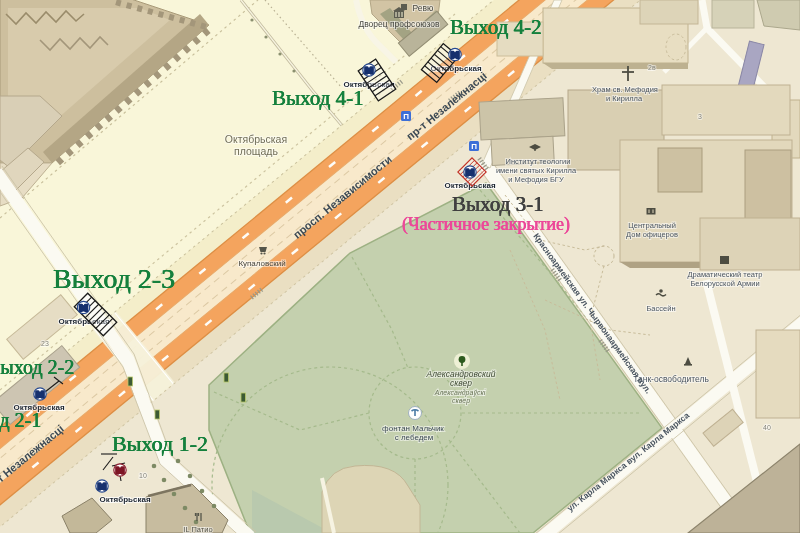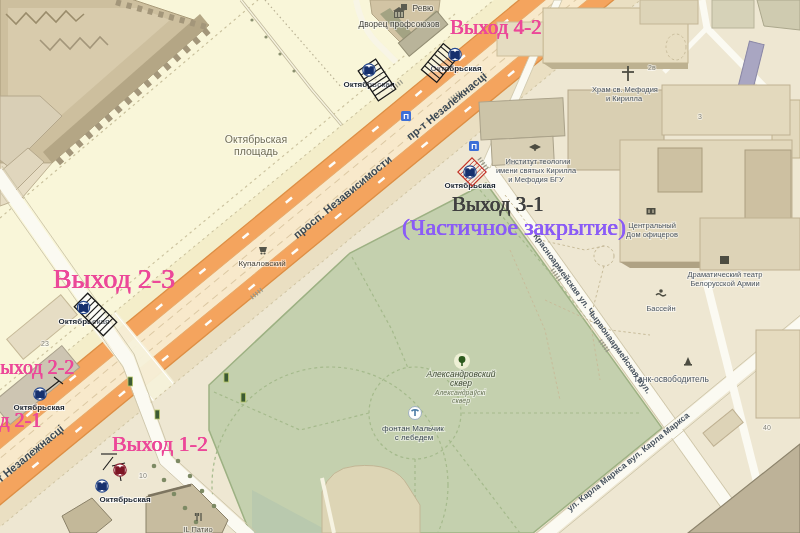--- a/index.html
+++ b/index.html
@@ -1,17 +1,17 @@
 <!DOCTYPE html>
 <html><head>
 <meta charset="utf-8">
 <style>
 html,body{margin:0;padding:0;background:#fff}
 #map{position:relative;width:800px;height:533px;overflow:hidden;font-family:"Liberation Sans",sans-serif}
-.ann{position:absolute;font-family:"Liberation Serif",serif;color:#ec4899;white-space:nowrap;line-height:1.05;text-shadow:0.35px 0 0 currentColor,-0.35px 0 0 currentColor}
+.ann{position:absolute;font-family:"Liberation Serif",serif;color:#15803d;white-space:nowrap;line-height:1.05;text-shadow:0.35px 0 0 currentColor,-0.35px 0 0 currentColor}
 </style>
 </head>
 <body>
 <div id="map">
 <svg width="800" height="533" viewBox="0 0 800 533">
 <defs>
 <g id="mblue">
           <circle r="6.2" fill="#fff" stroke="#27498e" stroke-width="1.2"></circle>
           <path transform="scale(0.9)" d="M-4.2,4 L-4.2,-3 L-1.8,-3 L0,0.6 L1.8,-3 L4.2,-3 L4.2,4 L1.9,4 L1.9,0.4 L0.4,3.2 L-0.4,3.2 L-1.9,0.4 L-1.9,4 Z" fill="#16306e" stroke="#16306e" stroke-width="2.4" stroke-linejoin="round"></path>
         </g>
@@ -523,24 +523,25 @@
 
 <use href="#mblue" transform="translate(40,394)"></use>
 
 <use href="#mblue" transform="translate(102,486)"></use>
 
 <use href="#mred" transform="translate(120,470)"></use>
 </svg>
 
 <div class="ann" style="left:450px;top:16px;font-size:21px">Выход 4-2</div>
 
+<div class="ann" style="left:272px;top:87px;font-size:21px">Выход 4-1</div>
 
 <div class="ann" style="left:452px;top:193px;font-size:21px;color:#404040">Выход 3-1</div>
 
-<div class="ann" style="left:402px;top:215px;font-size:24px;color:#8b5cf6">(Частичное закрытие)</div>
+<div class="ann" style="left:402px;top:215px;font-size:18px;color:#ec4899">(Частичное закрытие)</div>
 
 <div class="ann" style="left:53px;top:264px;font-size:28px">Выход 2-3</div>
 
 <div class="ann" style="left:-13px;top:357px;font-size:20px">Выход 2-2</div>
 
 <div class="ann" style="left:-46px;top:410px;font-size:20px">Выход 2-1</div>
 
 <div class="ann" style="left:112px;top:432px;font-size:22px">Выход 1-2</div>
 
 </div>

